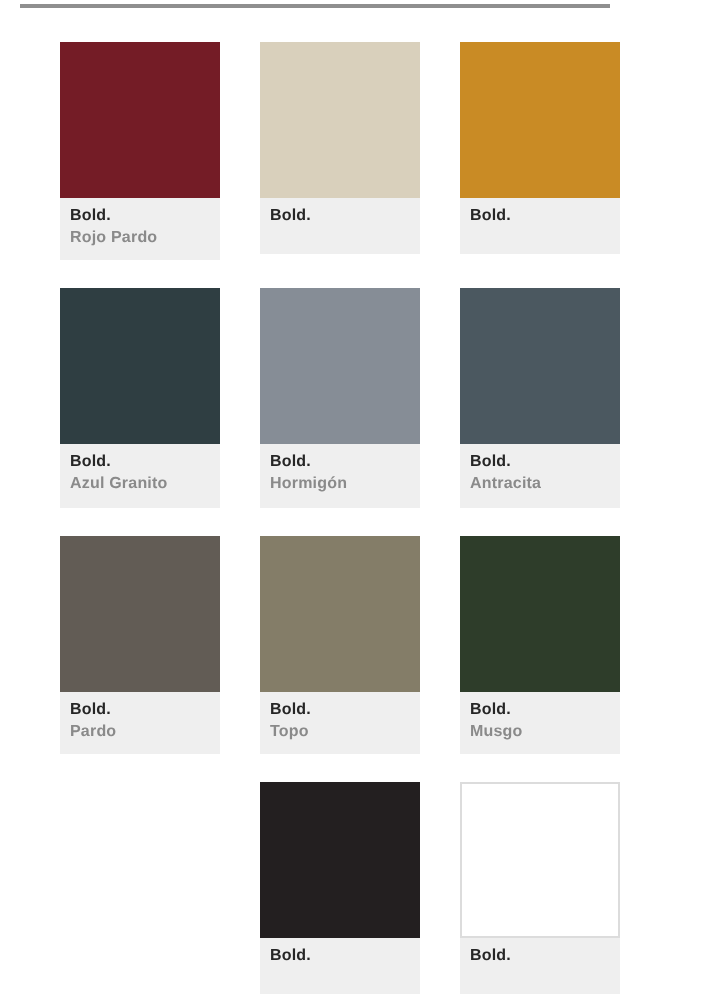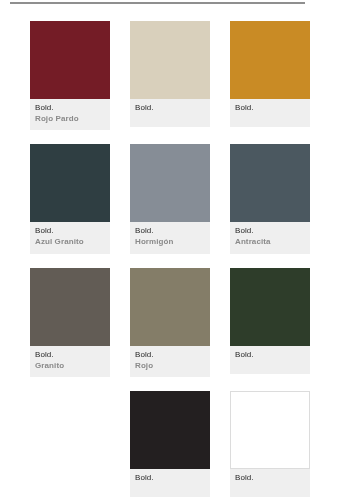--- a/index.html
+++ b/index.html
@@ -57,21 +57,21 @@
   }
 
   .swatch-label {
     background: #efefef;
     padding: 4px 5px 6px 5px;
     min-height: 28px;
   }
 
   .swatch-bold {
     font-size: 8px;
-    font-weight: normal;
+    font-weight: bold;
     color: #262626;
     line-height: 1.25;
     letter-spacing: 0.1px;
   }
 
   .swatch-name {
     font-size: 8px;
     font-weight: bold;
     color: #8a8a8a;
     line-height: 1.3;
@@ -122,34 +122,35 @@
       <div class="swatch-chip" style="background: rgb(75, 88, 96);"></div>
       <div class="swatch-label">
         <div class="swatch-bold">Bold.</div>
         <div class="swatch-name">Antracita</div>
       </div>
     </div>
     <div class="swatch-card">
       <div class="swatch-chip" style="background: rgb(98, 92, 85);"></div>
       <div class="swatch-label">
         <div class="swatch-bold">Bold.</div>
-        <div class="swatch-name">Granito</div>
+        <div class="swatch-name">Pardo</div>
       </div>
     </div>
     <div class="swatch-card">
       <div class="swatch-chip" style="background: rgb(132, 125, 104);"></div>
       <div class="swatch-label">
         <div class="swatch-bold">Bold.</div>
-        <div class="swatch-name">Rojo</div>
+        <div class="swatch-name">Topo</div>
       </div>
     </div>
     <div class="swatch-card">
       <div class="swatch-chip" style="background: rgb(46, 61, 42);"></div>
       <div class="swatch-label">
         <div class="swatch-bold">Bold.</div>
+        <div class="swatch-name">Musgo</div>
       </div>
     </div>
     <div class="swatch-card is-empty">
       <div class="swatch-chip" style="background: transparent;"></div>
       <div class="swatch-label">
         <div class="swatch-bold"></div>
         <div class="swatch-name"></div>
       </div>
     </div>
     <div class="swatch-card">

